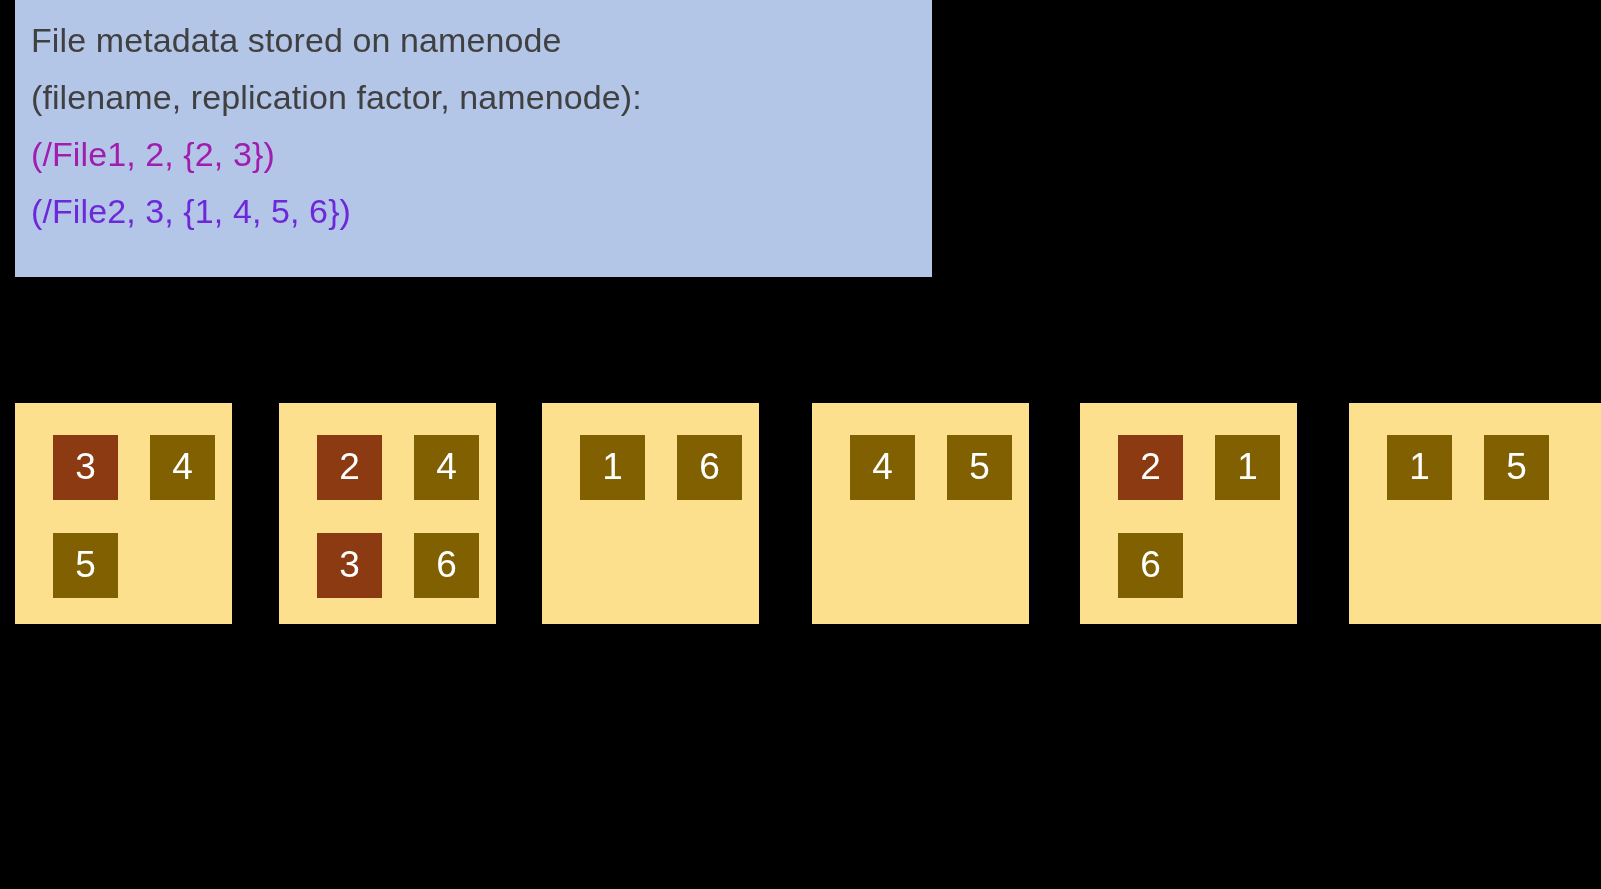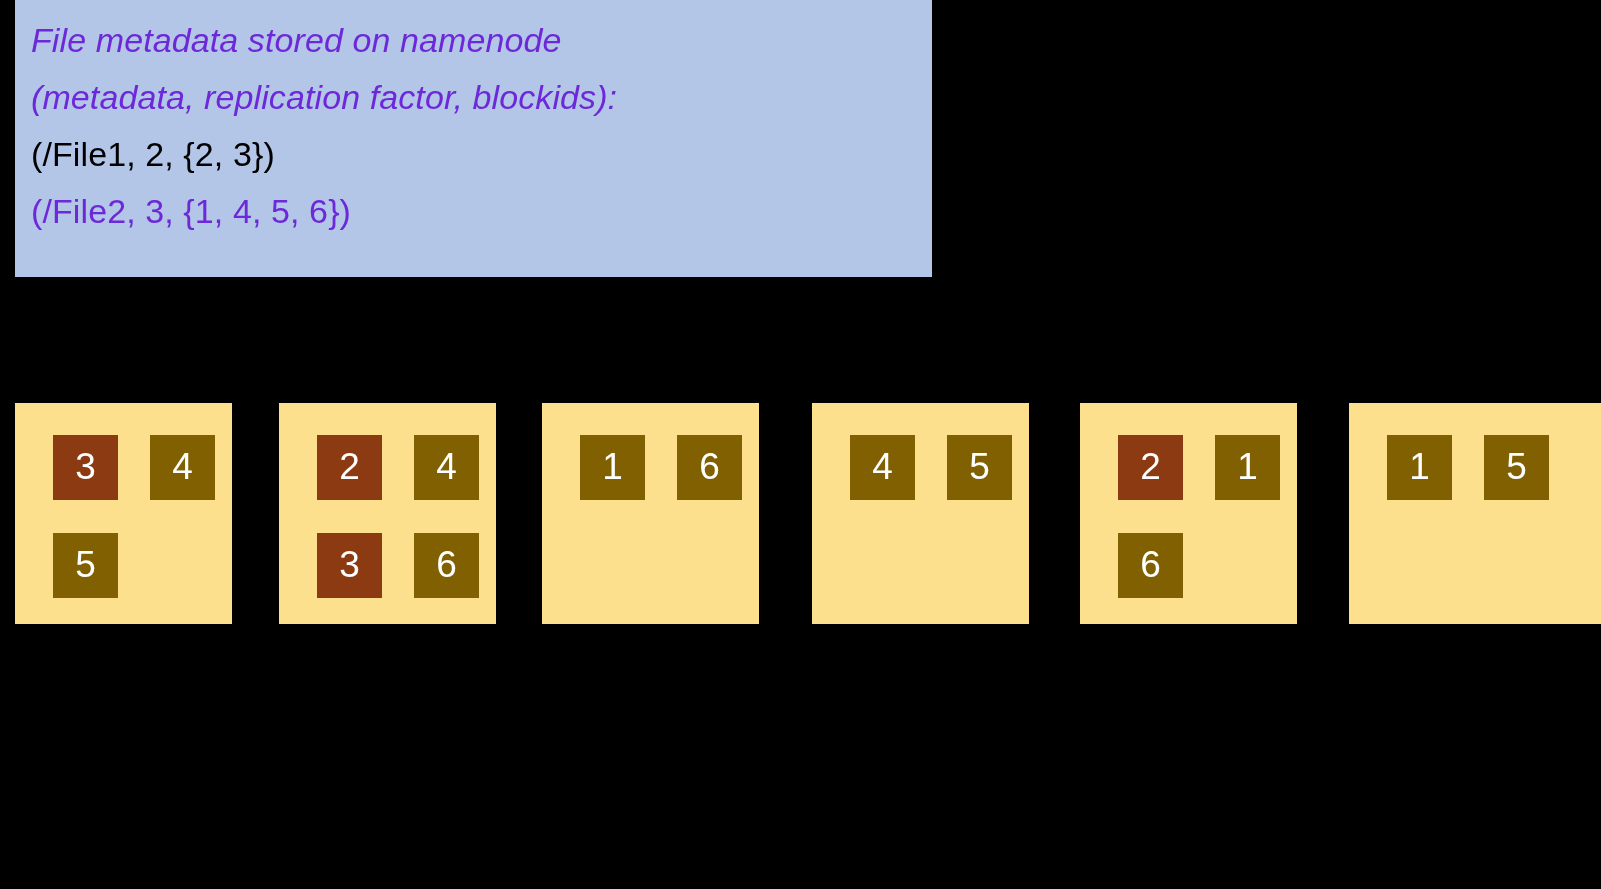--- a/index.html
+++ b/index.html
@@ -25,22 +25,22 @@
     background: #b3c6e7;
     box-sizing: border-box;
     padding: 22px 0 0 16px;
   }
   .meta-line {
     font-size: 34px;
     line-height: 57px;
     white-space: pre;
     letter-spacing: 0.1px;
   }
-  .meta-line.plain  { color: #6d28d9; font-style: italic; }
-  .meta-line.file1  { color: #000000; }
+  .meta-line.plain  { color: #404040; }
+  .meta-line.file1  { color: #a21caf; }
   .meta-line.file2  { color: #6d28d9; }
 
   
   #datanode-row {
     position: absolute;
     left: 0;
     top: 403px;
     width: 1601px;
     height: 222px;
   }
@@ -85,21 +85,21 @@
     padding-bottom: 3px;
   }
   .block.file1 { background: #8c3a12; }
   .block.file2 { background: #806000; }
 </style>
 </head>
 <body>
 
 <div id="metadata-panel">
   <div class="meta-line plain">File metadata stored on namenode</div>
-  <div class="meta-line plain">(metadata, replication factor, blockids):</div>
+  <div class="meta-line plain">(filename, replication factor, namenode):</div>
   <div class="meta-line file1">(/File1, 2, {2, 3})</div>
   <div class="meta-line file2">(/File2, 3, {1, 4, 5, 6})</div>
 </div>
 
 <div id="datanode-row">
 
   <div class="datanode dn-1">
     <div class="block-grid">
       <div class="block file1">3</div>
       <div class="block file2">4</div>

